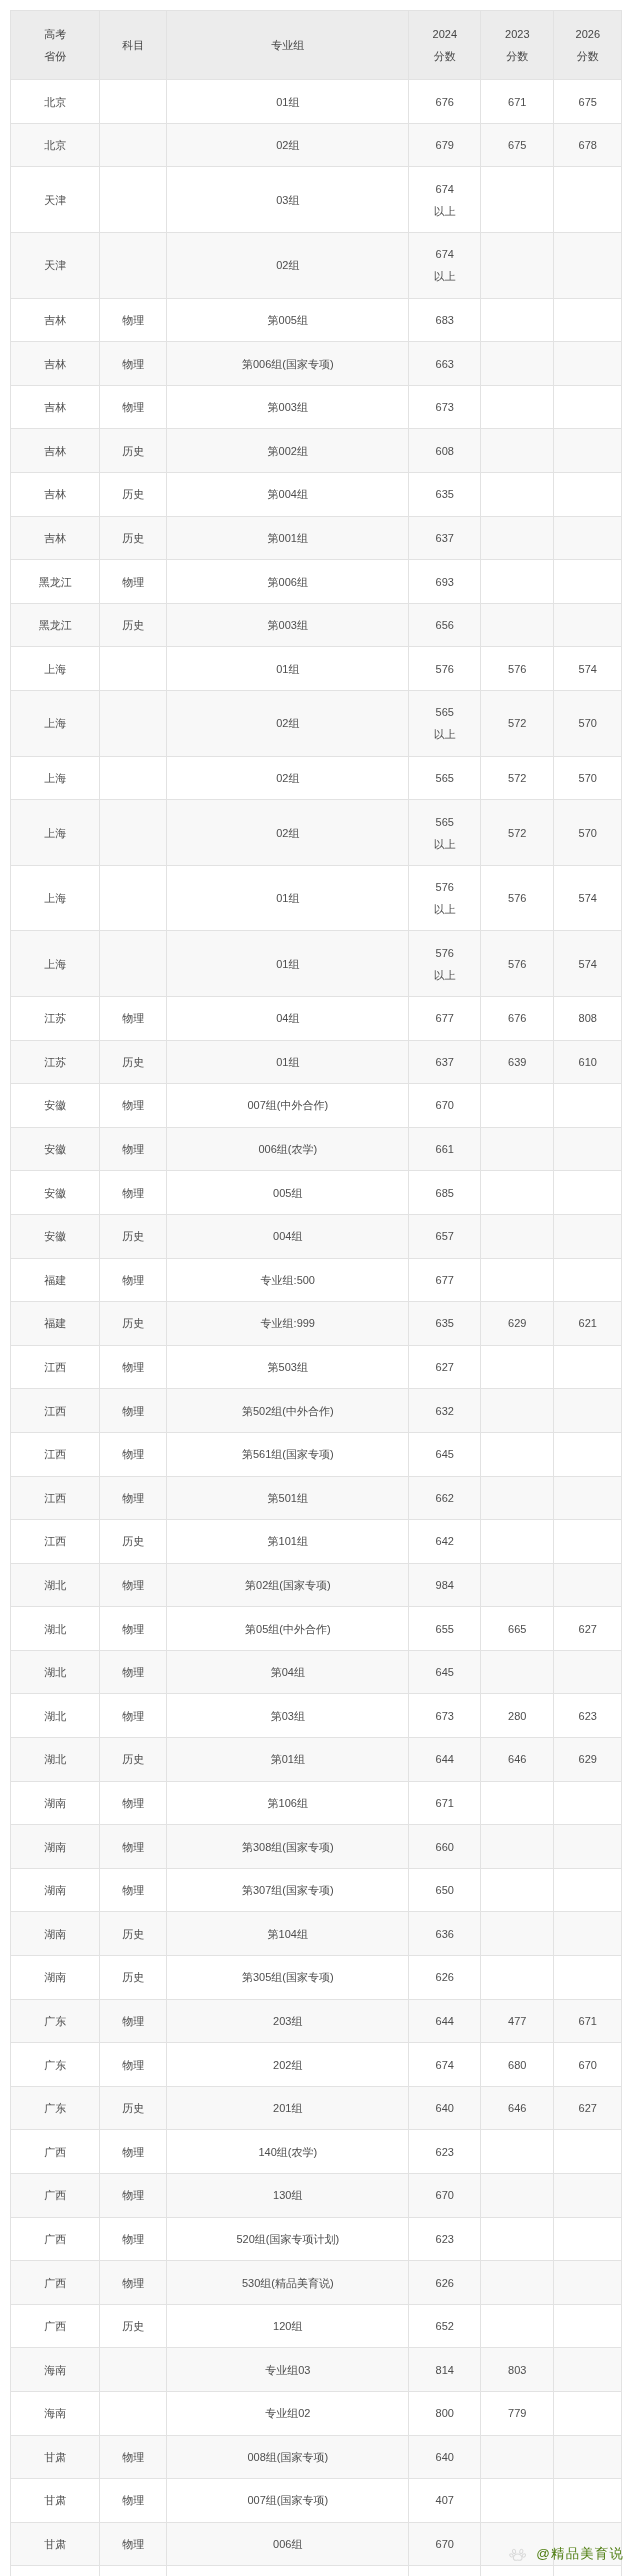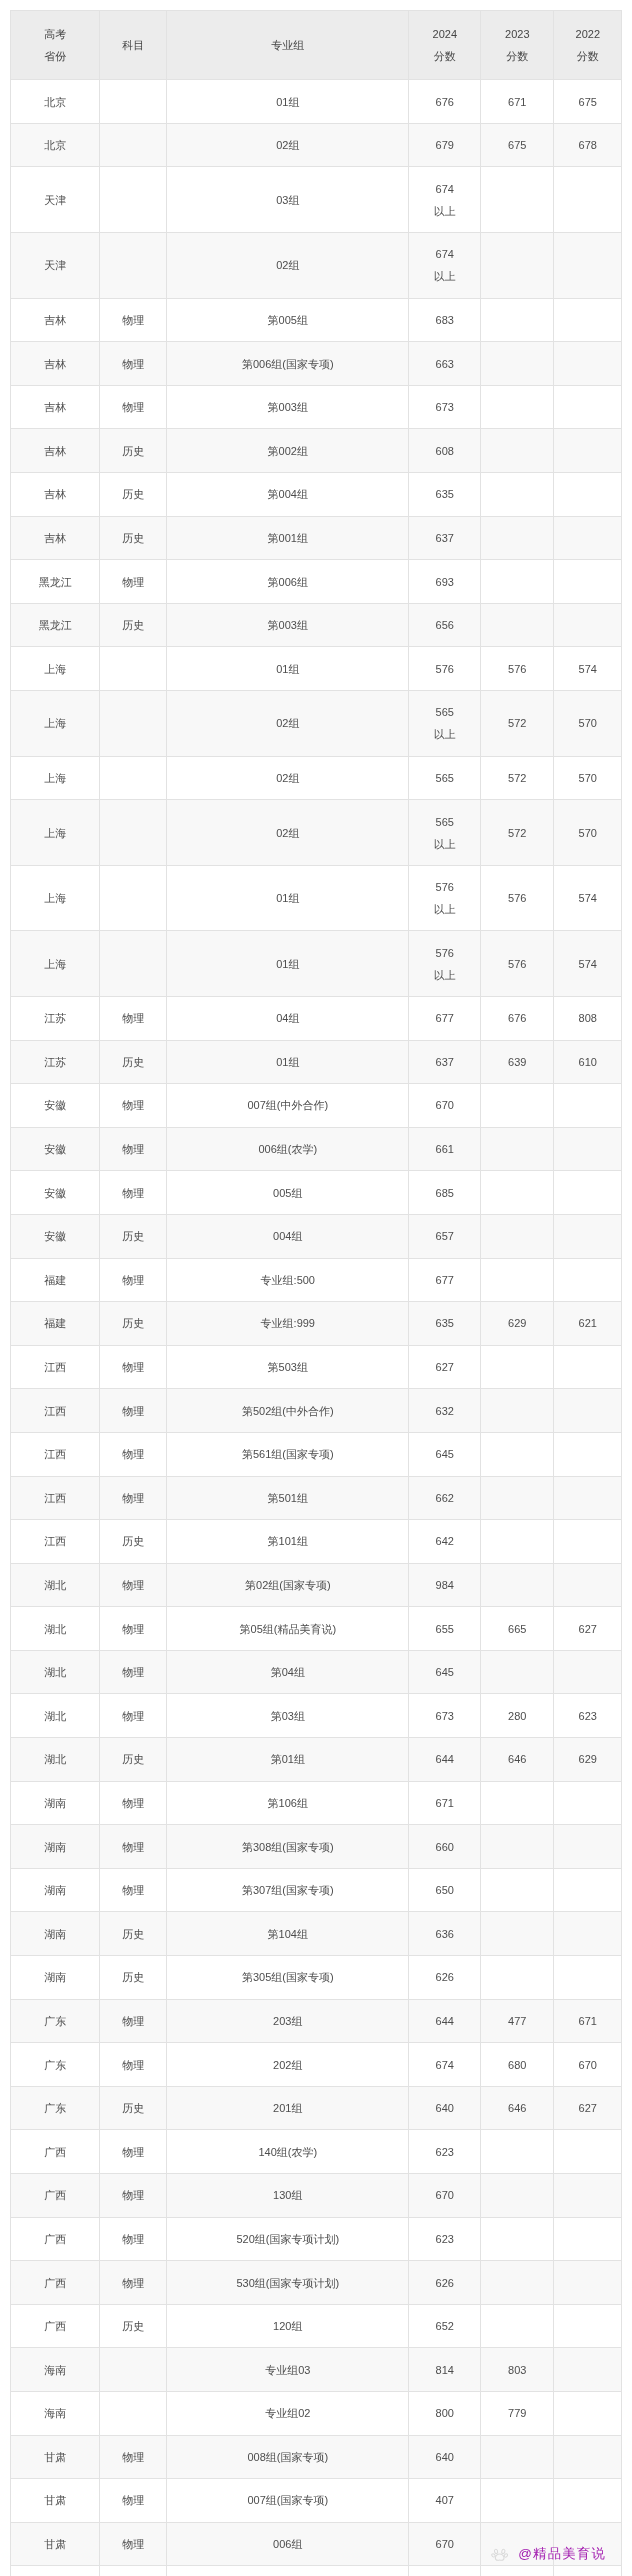--- a/index.html
+++ b/index.html
@@ -41,26 +41,26 @@
   .score-table thead th {
     background: #ececec;
     padding: 12px 10px;
     color: #454545;
   }
   .score-table tbody tr:nth-child(even) td {
     background: #f8f8f8;
   }
   .watermark {
     position: absolute;
-    right: 26px;
+    right: 8px;
     bottom: 12.6px;
     display: flex;
     align-items: center;
     gap: 10px;
-    color: #a21caf;
+    color: #4d7c0f;
     font-size: 13.4px;
     letter-spacing: 1.2px;
     user-select: none;
   }
   .watermark svg { display: block; opacity: 0.75; }
 </style>
 </head>
 <body>
 
 <div class="table-wrap">
@@ -76,21 +76,21 @@
     <thead>
       <tr>
         <th>高考
 省份</th>
         <th>科目</th>
         <th>专业组</th>
         <th>2024
 分数</th>
         <th>2023
 分数</th>
-        <th>2022
+        <th>2026
 分数</th>
       </tr>
     </thead>
     <tbody id="table-body">
         <tr>
           <td>北京</td>
           <td></td>
           <td>01组</td>
           <td>676</td>
           <td>671</td>
@@ -346,21 +346,21 @@
           <td>湖北</td>
           <td>物理</td>
           <td>第02组(国家专项)</td>
           <td>984</td>
           <td></td>
           <td></td>
         </tr>
         <tr>
           <td>湖北</td>
           <td>物理</td>
-          <td>第05组(精品美育说)</td>
+          <td>第05组(中外合作)</td>
           <td>655</td>
           <td>665</td>
           <td>627</td>
         </tr>
         <tr>
           <td>湖北</td>
           <td>物理</td>
           <td>第04组</td>
           <td>645</td>
           <td></td>
@@ -466,21 +466,21 @@
           <td>广西</td>
           <td>物理</td>
           <td>520组(国家专项计划)</td>
           <td>623</td>
           <td></td>
           <td></td>
         </tr>
         <tr>
           <td>广西</td>
           <td>物理</td>
-          <td>530组(国家专项计划)</td>
+          <td>530组(精品美育说)</td>
           <td>626</td>
           <td></td>
           <td></td>
         </tr>
         <tr>
           <td>广西</td>
           <td>历史</td>
           <td>120组</td>
           <td>652</td>
           <td></td>

